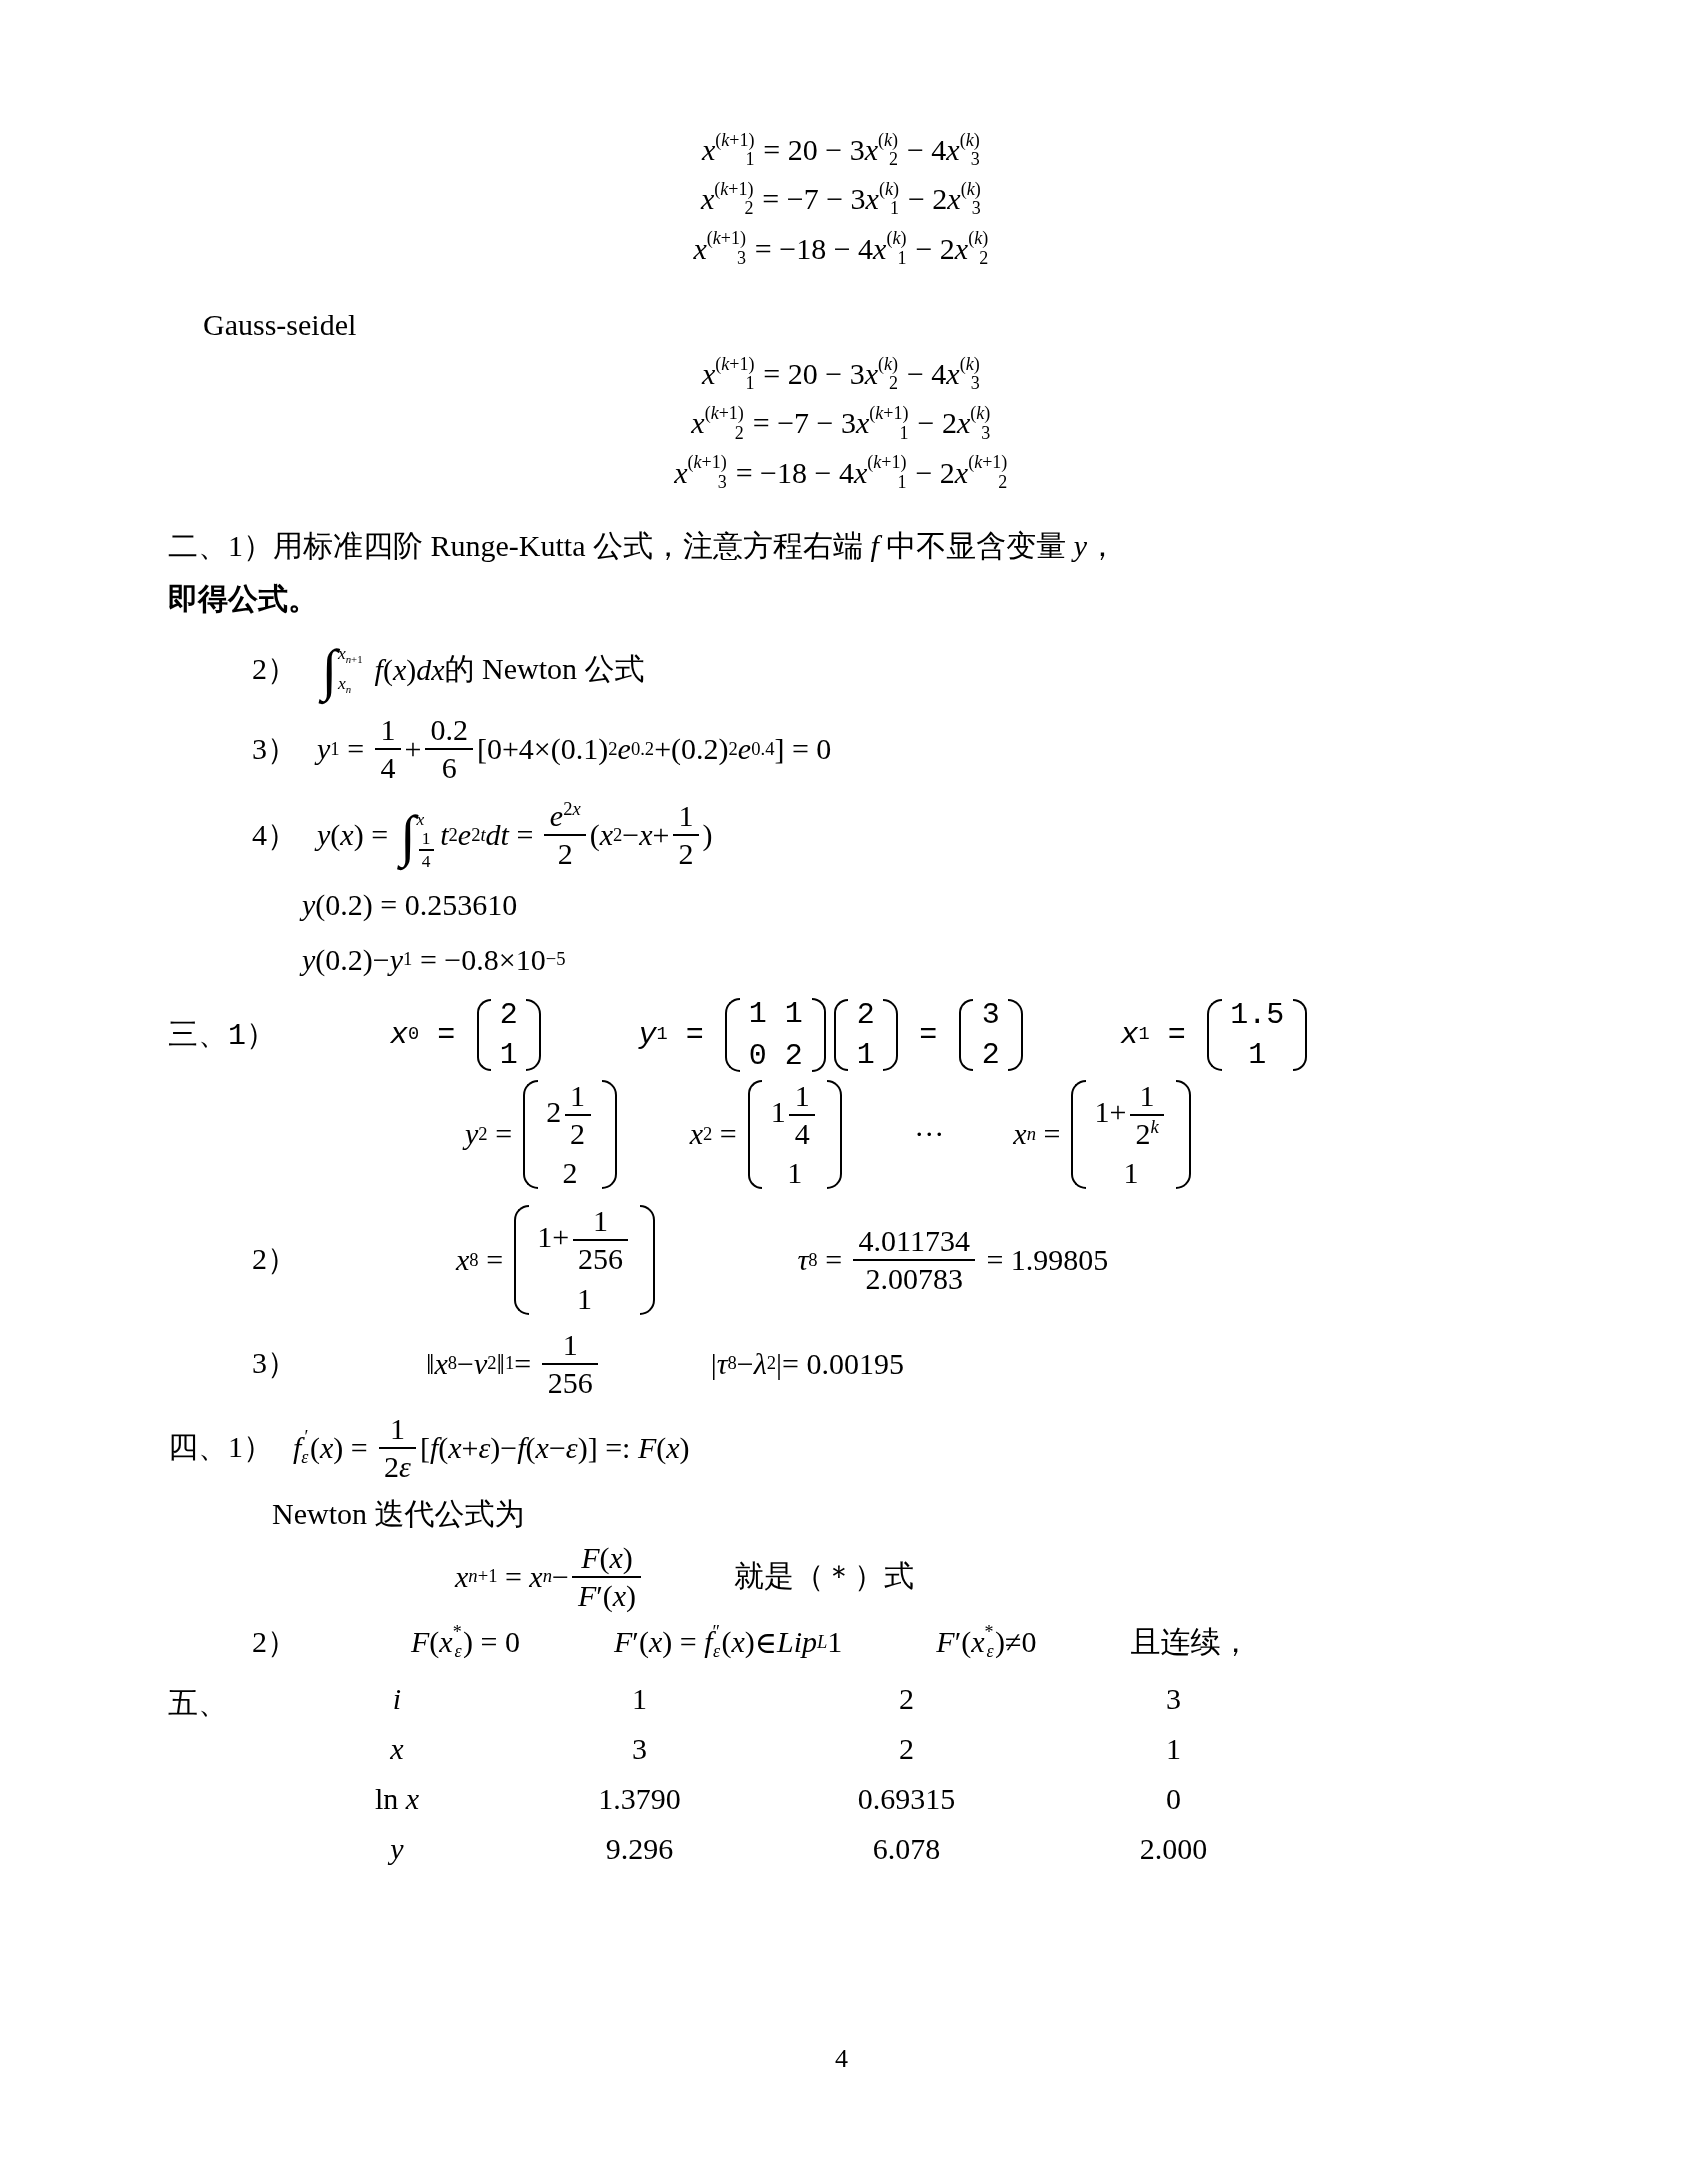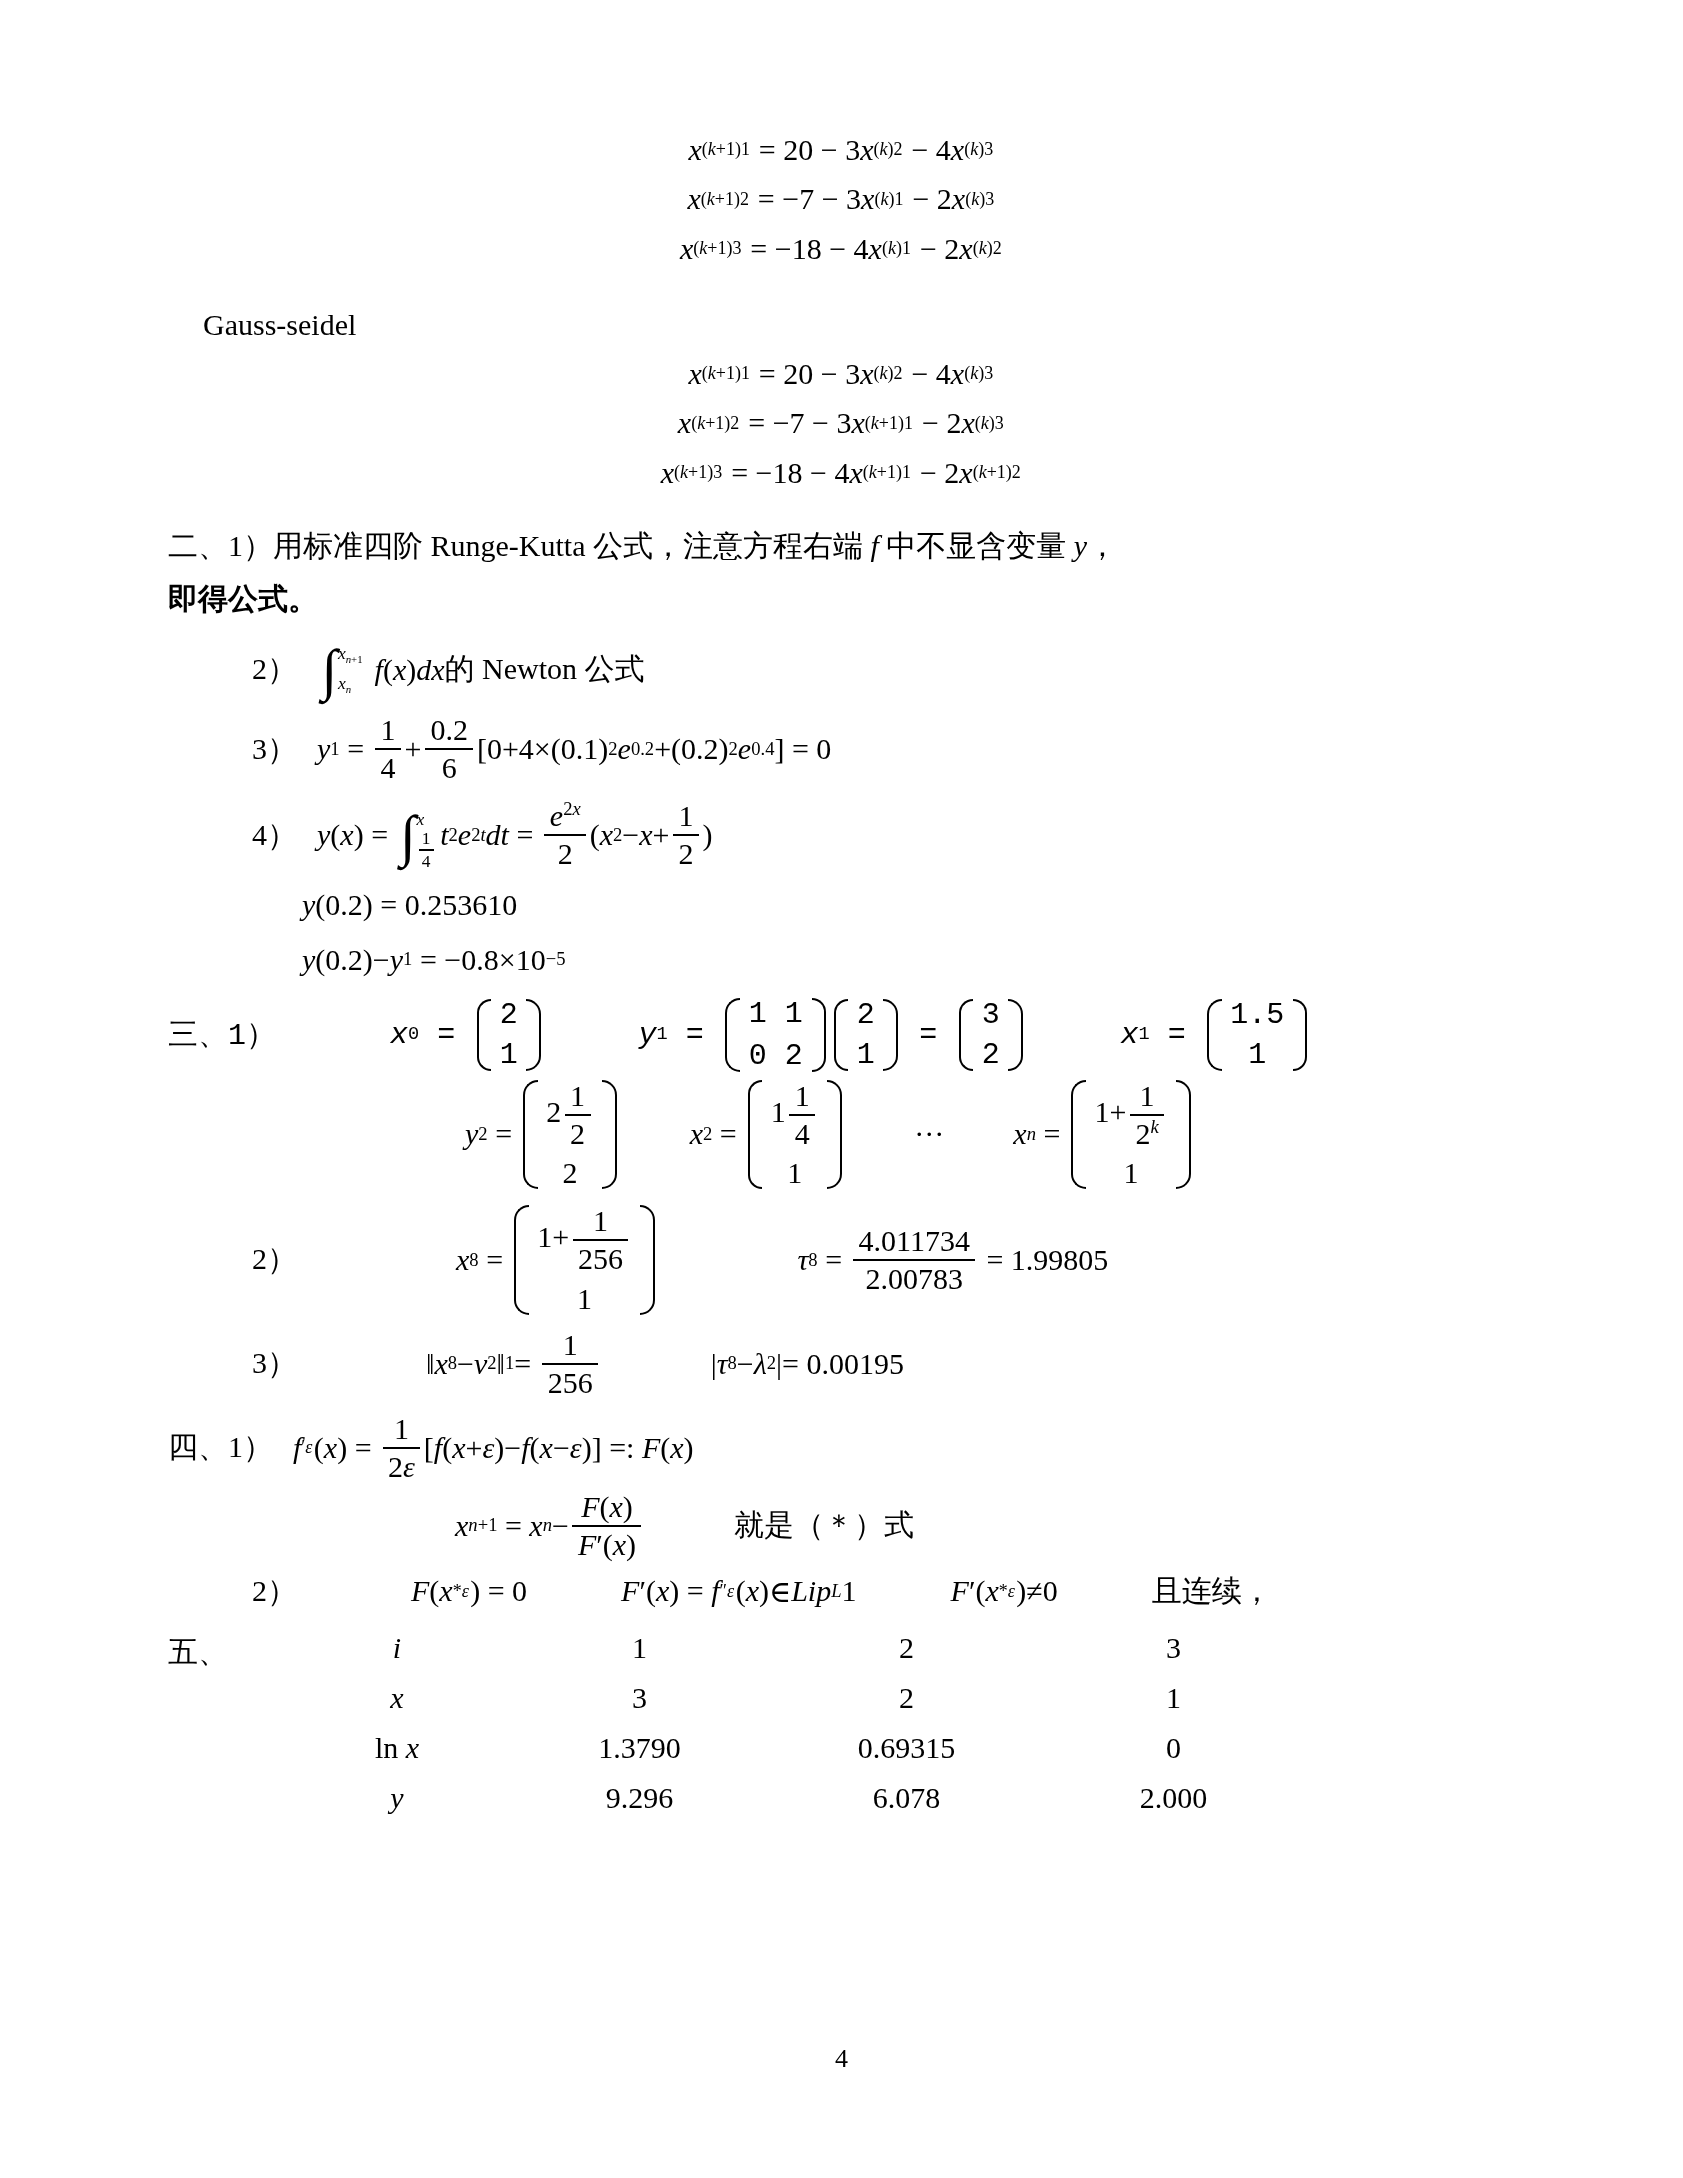--- a/index.html
+++ b/index.html
@@ -34,21 +34,21 @@
 
   
   .m{display:inline-flex;align-items:center;flex-wrap:nowrap;white-space:nowrap;}
   .it{font-style:italic;}
   .rm{font-style:normal;}
   sup.ss,sub.ss{font-size:.62em;line-height:1;text-align:right;}
   .frac{display:inline-flex;flex-direction:column;vertical-align:middle;text-align:center;
         margin:0 .12em;line-height:1.2;}
   .frac .num{border-bottom:2px solid #000;padding:0 .18em;}
   .frac .den{padding:0 .18em;}
-  .supsub{display:inline-flex;flex-direction:row;font-size:.6em;line-height:1.08;
+  .supsub{display:inline-flex;flex-direction:column;font-size:.6em;line-height:1.08;
           vertical-align:-0.5em;text-align:right;margin-right:.08em;}
   .vec{display:inline-flex;align-items:stretch;vertical-align:middle;margin:0 .12em;}
   .vcol{display:inline-flex;flex-direction:column;align-items:center;justify-content:center;
         padding:0 .28em;row-gap:.12em;}
   .vrow{display:block;text-align:center;line-height:1.2;}
   .lp,.rp{width:.42em;border:2px solid #000;margin:2px 0;}
   .lp{border-right:none;border-radius:.55em 0 0 .55em;}
   .rp{border-left:none;border-radius:0 .55em .55em 0;}
   .mat{display:inline-grid;column-gap:.6em;row-gap:.18em;padding:0 .3em;
        align-items:center;justify-items:center;line-height:1.2;align-self:center;}
@@ -693,20 +693,21 @@
           <span>&nbsp;</span>
           <span>=</span>
           <span>:</span>
           <span>&nbsp;</span>
           <span class="it">F</span>
           <span>(</span>
           <span class="it">x</span>
           <span>)</span>
         </span>
     </div>
+    <div class="nintro">Newton 迭代公式为</div>
     <div class="fline nformula">
       <span class="m">
           <span class="it">x</span>
           <sub class="ss"><span class="it">n</span><span>+</span><span>1</span></sub>
           <span>&nbsp;</span>
           <span>=</span>
           <span>&nbsp;</span>
           <span class="it">x</span>
           <sub class="ss"><span class="it">n</span></sub>
           <span>−</span>

